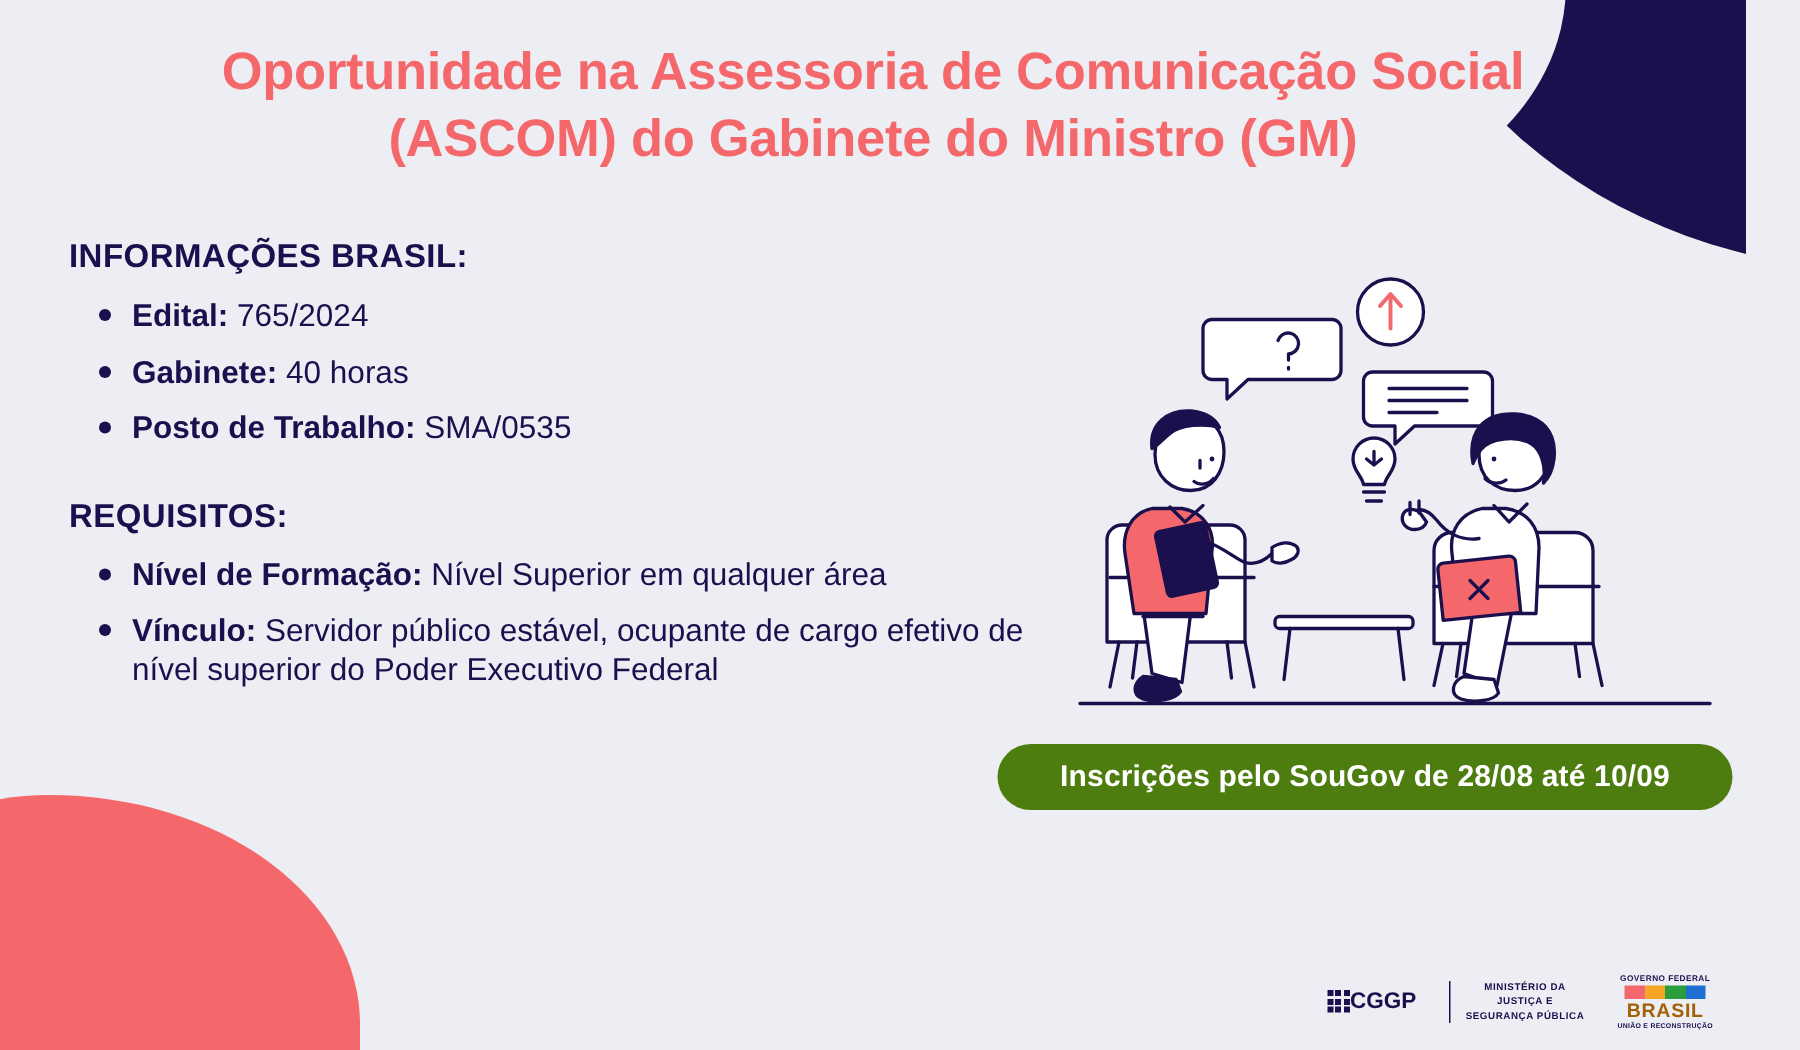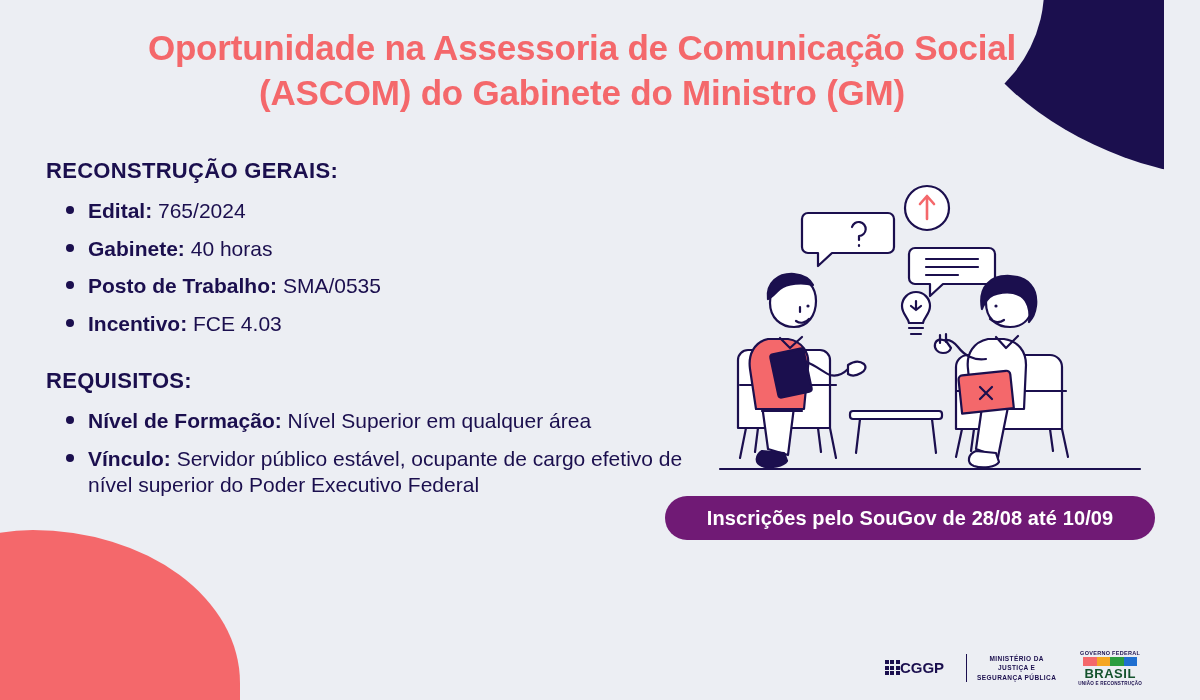--- a/index.html
+++ b/index.html
@@ -92,21 +92,21 @@
     position: absolute;
     top: 175px; left: 700px;
     width: 460px; height: 320px;
   }
 
   
   .cta {
     position: absolute;
     left: 665px; top: 496px;
     width: 490px; height: 44px;
-    background: #701a75;
+    background: #4d7c0f;
     border-radius: 22px;
     color: #ffffff;
     font-size: 20px;
     font-weight: bold;
     display: flex;
     align-items: center;
     justify-content: center;
     letter-spacing: 0.1px;
   }
 
@@ -137,21 +137,21 @@
     text-align: center;
     letter-spacing: 0.4px;
     border-left: 1px solid #1b0f4e;
     padding-left: 10px;
   }
   .logo-gf { text-align: center; }
   .logo-gf .gf-top {
     font-size: 5.5px; font-weight: bold; color: #1b0f4e; letter-spacing: 0.3px;
   }
   .logo-gf .gf-brasil {
-    font-size: 13px; font-weight: bold; color: #14532d;
+    font-size: 13px; font-weight: bold; color: #a16207;
     letter-spacing: 0.5px; line-height: 1.1;
   }
   .logo-gf .gf-bottom {
     font-size: 4.6px; font-weight: bold; color: #1b0f4e; letter-spacing: 0.2px;
   }
   .gf-flagbar {
     display: flex; height: 9px; width: 54px; margin: 1px auto 1px;
   }
   .gf-flagbar i { flex: 1; display: block; }
 </style>
@@ -161,38 +161,34 @@
 <div class="poster">
 
   <div class="corner-tr"></div>
   <div class="corner-tr-inner"></div>
   <div class="corner-bl"></div>
 
   <div class="title">Oportunidade na Assessoria de Comunicação Social (ASCOM) do Gabinete do Ministro (GM)</div>
 
   <div class="content">
 
-    <div class="section-head">RECONSTRUÇÃO GERAIS:</div>
+    <div class="section-head">INFORMAÇÕES BRASIL:</div>
 
     <ul class="items">
       <li>
         <b>Edital:</b>
         <span class="val">765/2024</span>
       </li>
       <li>
         <b>Gabinete:</b>
         <span class="val">40 horas</span>
       </li>
       <li>
         <b>Posto  de Trabalho:</b>
         <span class="val">SMA/0535</span>
-      </li>
-      <li>
-        <b>Incentivo:</b>
-        <span class="val">FCE 4.03</span>
       </li>
     </ul>
 
     <div class="section-head req">REQUISITOS:</div>
 
     <ul class="items req-items">
       <li>
         <b>Nível de Formação:</b>
         <span class="val">Nível Superior em qualquer área</span>
       </li>

